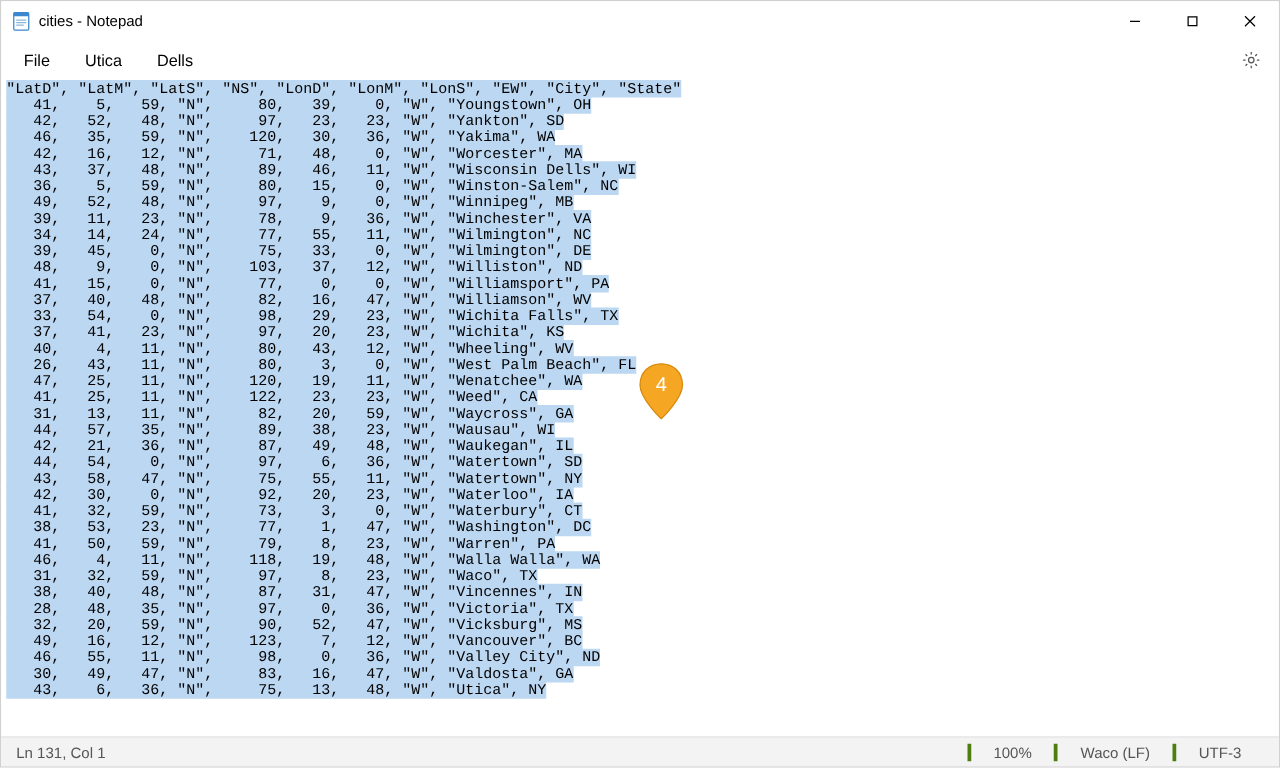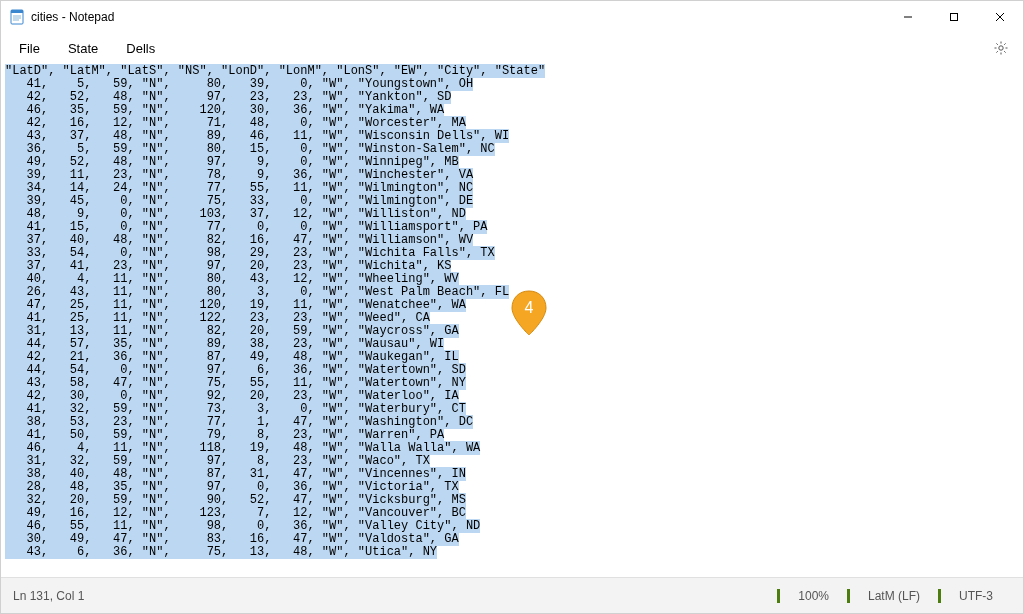--- a/index.html
+++ b/index.html
@@ -73,21 +73,21 @@
     line-height: 13px;
     white-space: pre;
     color:#000;
     margin:0;
     padding:0;
   }
   pre.editor span.sel {
     background:#bcd7f1;
   }
   .statusbar {
-    height: 36px;
+    height: 24px;
     background:#f3f3f3;
     border-top:1px solid #e0e0e0;
     display:flex;
     align-items:center;
     font-size: 12px;
     color:#555;
     padding: 0 12px;
   }
   .status-left { flex:0 0 auto; }
   .status-spacer { flex:1; }
@@ -134,21 +134,21 @@
         <svg width="10" height="10" viewBox="0 0 10 10">
             <line x1="1" y1="1" x2="9" y2="9" stroke="#000" stroke-width="1"></line>
             <line x1="9" y1="1" x2="1" y2="9" stroke="#000" stroke-width="1"></line>
           </svg>
       </div>
     </div>
   </div>
 
   <div class="menubar">
     <div class="menu-item">File</div>
-    <div class="menu-item">State</div>
+    <div class="menu-item">Utica</div>
     <div class="menu-item">Dells</div>
     <div class="menu-spacer"></div>
     <div class="gear">
       <svg width="16" height="16" viewBox="0 0 16 16" fill="none" stroke="#555" stroke-width="1">
         <circle cx="8" cy="8" r="2.2"></circle>
         <path d="M8 1.5v2M8 12.5v2M14.5 8h-2M3.5 8h-2M12.6 3.4l-1.4 1.4M4.8 11.2l-1.4 1.4M12.6 12.6l-1.4-1.4M4.8 4.8 3.4 3.4"></path>
       </svg>
     </div>
   </div>
 
@@ -190,21 +190,21 @@
 <span class="sel">   49,   16,   12, "N",    123,    7,   12, "W", "Vancouver", BC</span>
 <span class="sel">   46,   55,   11, "N",     98,    0,   36, "W", "Valley City", ND</span>
 <span class="sel">   30,   49,   47, "N",     83,   16,   47, "W", "Valdosta", GA</span>
 <span class="sel">   43,    6,   36, "N",     75,   13,   48, "W", "Utica", NY</span></pre>
   </div>
 
   <div class="statusbar">
     <div class="status-left">Ln 131, Col 1</div>
     <div class="status-spacer"></div>
     <div class="status-cell">100%</div>
-    <div class="status-cell">LatM (LF)</div>
+    <div class="status-cell">Waco (LF)</div>
     <div class="status-cell">UTF-3</div>
   </div>
 
   <div class="orange-pin">
     <svg width="40" height="48" viewBox="0 0 40 48">
       <path d="M20 2 C10 2 3 9 3 19 C3 30 20 46 20 46 C20 46 37 30 37 19 C37 9 30 2 20 2 Z" fill="#f5a623" stroke="#d68a0e" stroke-width="1"></path>
       <text x="20" y="24" text-anchor="middle" font-family="Segoe UI, sans-serif" font-size="16" fill="#fff">4</text>
     </svg>
   </div>
 

